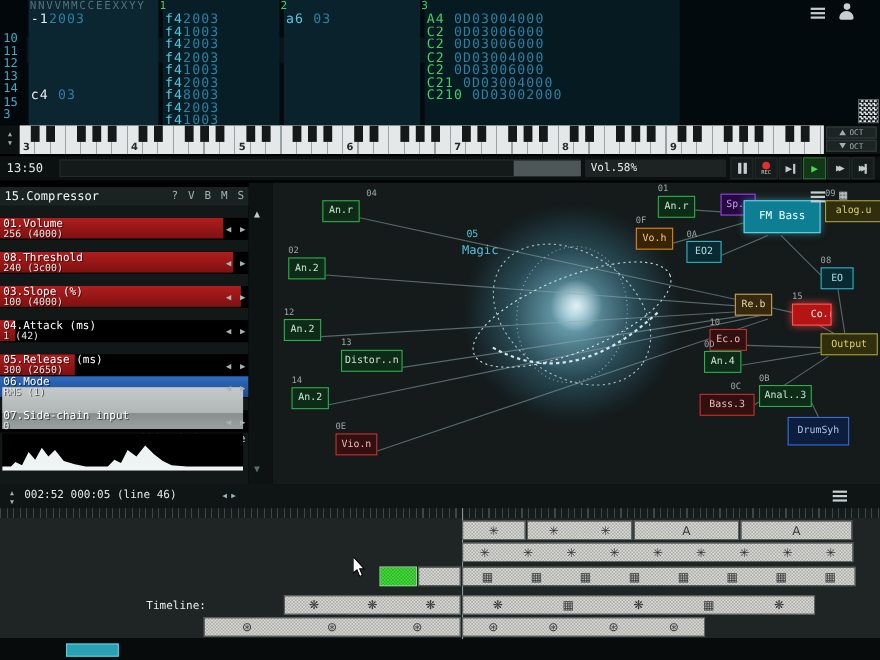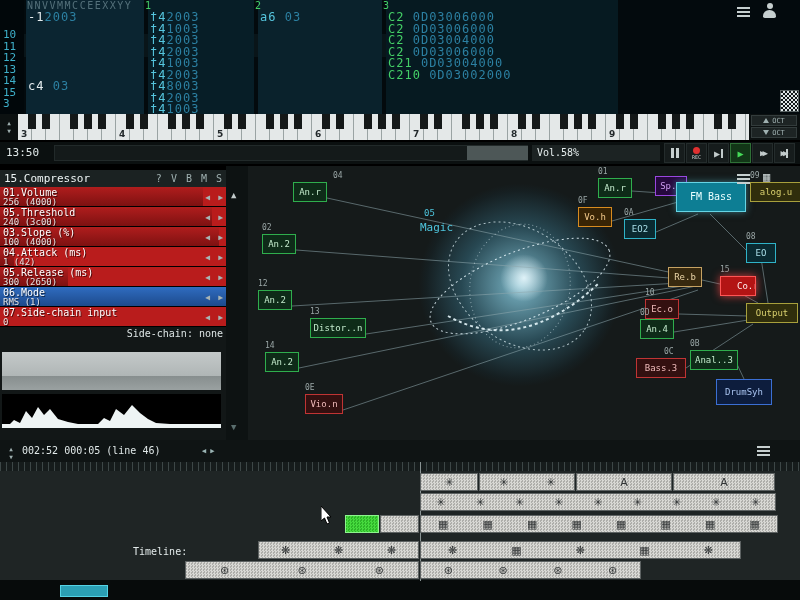--- a/index.html
+++ b/index.html
@@ -60,21 +60,21 @@
   .t-btn .col{display:flex;flex-direction:column;align-items:center;}
   .dbl{letter-spacing:-3px;font-size:9px;}
   .vbar{width:2px;height:9px;background:currentColor;margin-left:1px;}
 
   
   #main-left{top:170px;left:0;width:226px;height:274px;background:#121717;position:absolute;text-align:right;}
   .cp-title{height:17px;background:#1b2222;display:flex;align-items:center;padding:0 4px;font-size:11px;color:#eef4f4;}
   #cp-btns{margin-left:auto;display:flex;gap:9px;}
   .cp-btn{color:#9fb0b0;font-size:10px;}
   .ctl-row{position:relative;height:20px;border-bottom:1px solid #000;overflow:hidden;}
-  .ctl-row.red{background:#b91c1c;} .ctl-row.blue{background:#0d1a2d;}
+  .ctl-row.red{background:#000000;margin-top:11px;} .ctl-row.blue{background:#0d1a2d;}
   .ctl-fill{position:absolute;left:0;top:0;height:100%;}
   .ctl-row.red .ctl-fill{background:linear-gradient(#b01d1d,#7d1111);}
   .ctl-row.blue .ctl-fill{background:linear-gradient(#2f6cc0,#1d4a8c);}
   .ctl-name{position:absolute;left:3px;top:0;font-size:10px;color:#fff;z-index:2;text-shadow:1px 1px 0 rgba(0,0,0,.6);}
   .ctl-val{position:absolute;left:3px;top:10px;font-size:9px;color:#e4e4e4;z-index:2;text-shadow:1px 1px 0 rgba(0,0,0,.6);}
   .ctl-arrows{position:absolute;right:3px;top:6px;z-index:2;color:#a8b4b4;font-size:8px;display:flex;gap:8px;}
   .side-chain{height:14px;font-size:10px;color:#dce4e4;padding:1px 3px;}
   .sc-box{position:absolute;left:2px;top:182px;width:219px;height:38px;
           background:linear-gradient(#c4c9c9 0%,#b0b6b6 62%,#878e8e 63%,#9aa1a1 100%);}
   .wave-box{position:absolute;left:2px;top:224px;width:219px;height:34px;background:#000;}
@@ -183,20 +183,21 @@
             <div class="trk-row"></div>
             <div class="trk-row"></div>
             <div class="trk-row"></div>
             <div class="trk-row"></div>
             <div class="trk-row"></div>
           </div>
         </div>
         <div class="trk-col" style="left: 386px; width: 232px; background: rgb(6, 26, 33);">
           <span class="trk-tracknum">3</span>
           <div class="trk-rows">
+            <div class="trk-row"><span class="tk0 t3">A4 </span><span class="tk1">0D03004000</span></div>
             <div class="trk-row"><span class="tk0 t3">C2 </span><span class="tk1">0D03006000</span></div>
             <div class="trk-row"><span class="tk0 t3">C2 </span><span class="tk1">0D03006000</span></div>
             <div class="trk-row"><span class="tk0 t3">C2 </span><span class="tk1">0D03004000</span></div>
             <div class="trk-row"><span class="tk0 t3">C2 </span><span class="tk1">0D03006000</span></div>
             <div class="trk-row"><span class="tk0 t3">C21 </span><span class="tk1">0D03004000</span></div>
             <div class="trk-row"><span class="tk0 t3">C210 </span><span class="tk1">0D03002000</span></div>
             <div class="trk-row"></div>
           </div>
         </div>
       </div>
@@ -318,21 +319,21 @@
           <div class="ctl-fill" style="width: 90%;"></div>
           <span class="ctl-name">01.Volume</span>
           <span class="ctl-val">256 (4000)</span>
           <div class="ctl-arrows">
             <span>◀</span>
             <span>▶</span>
           </div>
         </div>
         <div class="ctl-row red">
           <div class="ctl-fill" style="width: 94%;"></div>
-          <span class="ctl-name">05.Threshold</span>
+          <span class="ctl-name">08.Threshold</span>
           <span class="ctl-val">240 (3c00)</span>
           <div class="ctl-arrows">
             <span>◀</span>
             <span>▶</span>
           </div>
         </div>
         <div class="ctl-row red">
           <div class="ctl-fill" style="width: 97%;"></div>
           <span class="ctl-name">03.Slope (%)</span>
           <span class="ctl-val">100 (4000)</span>

